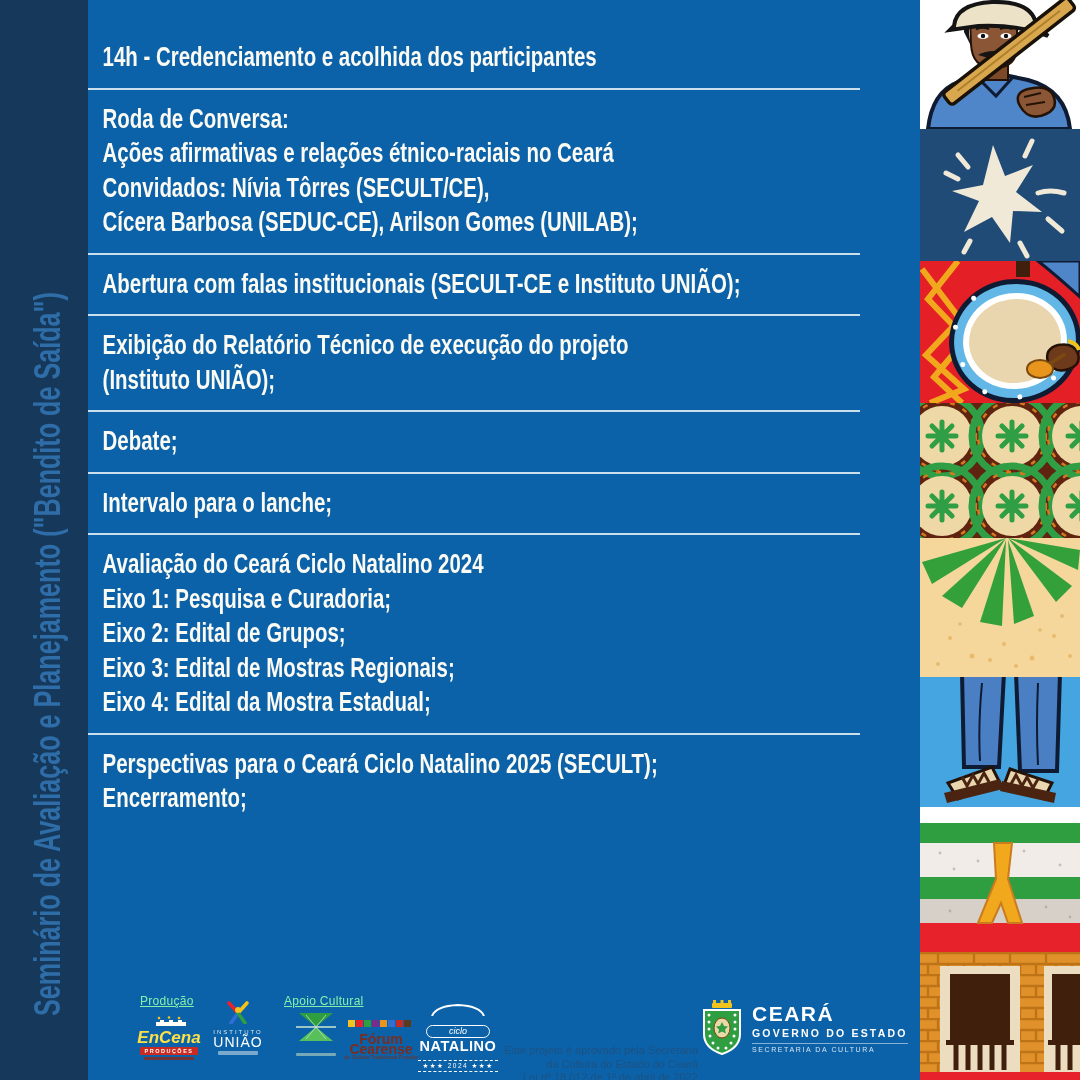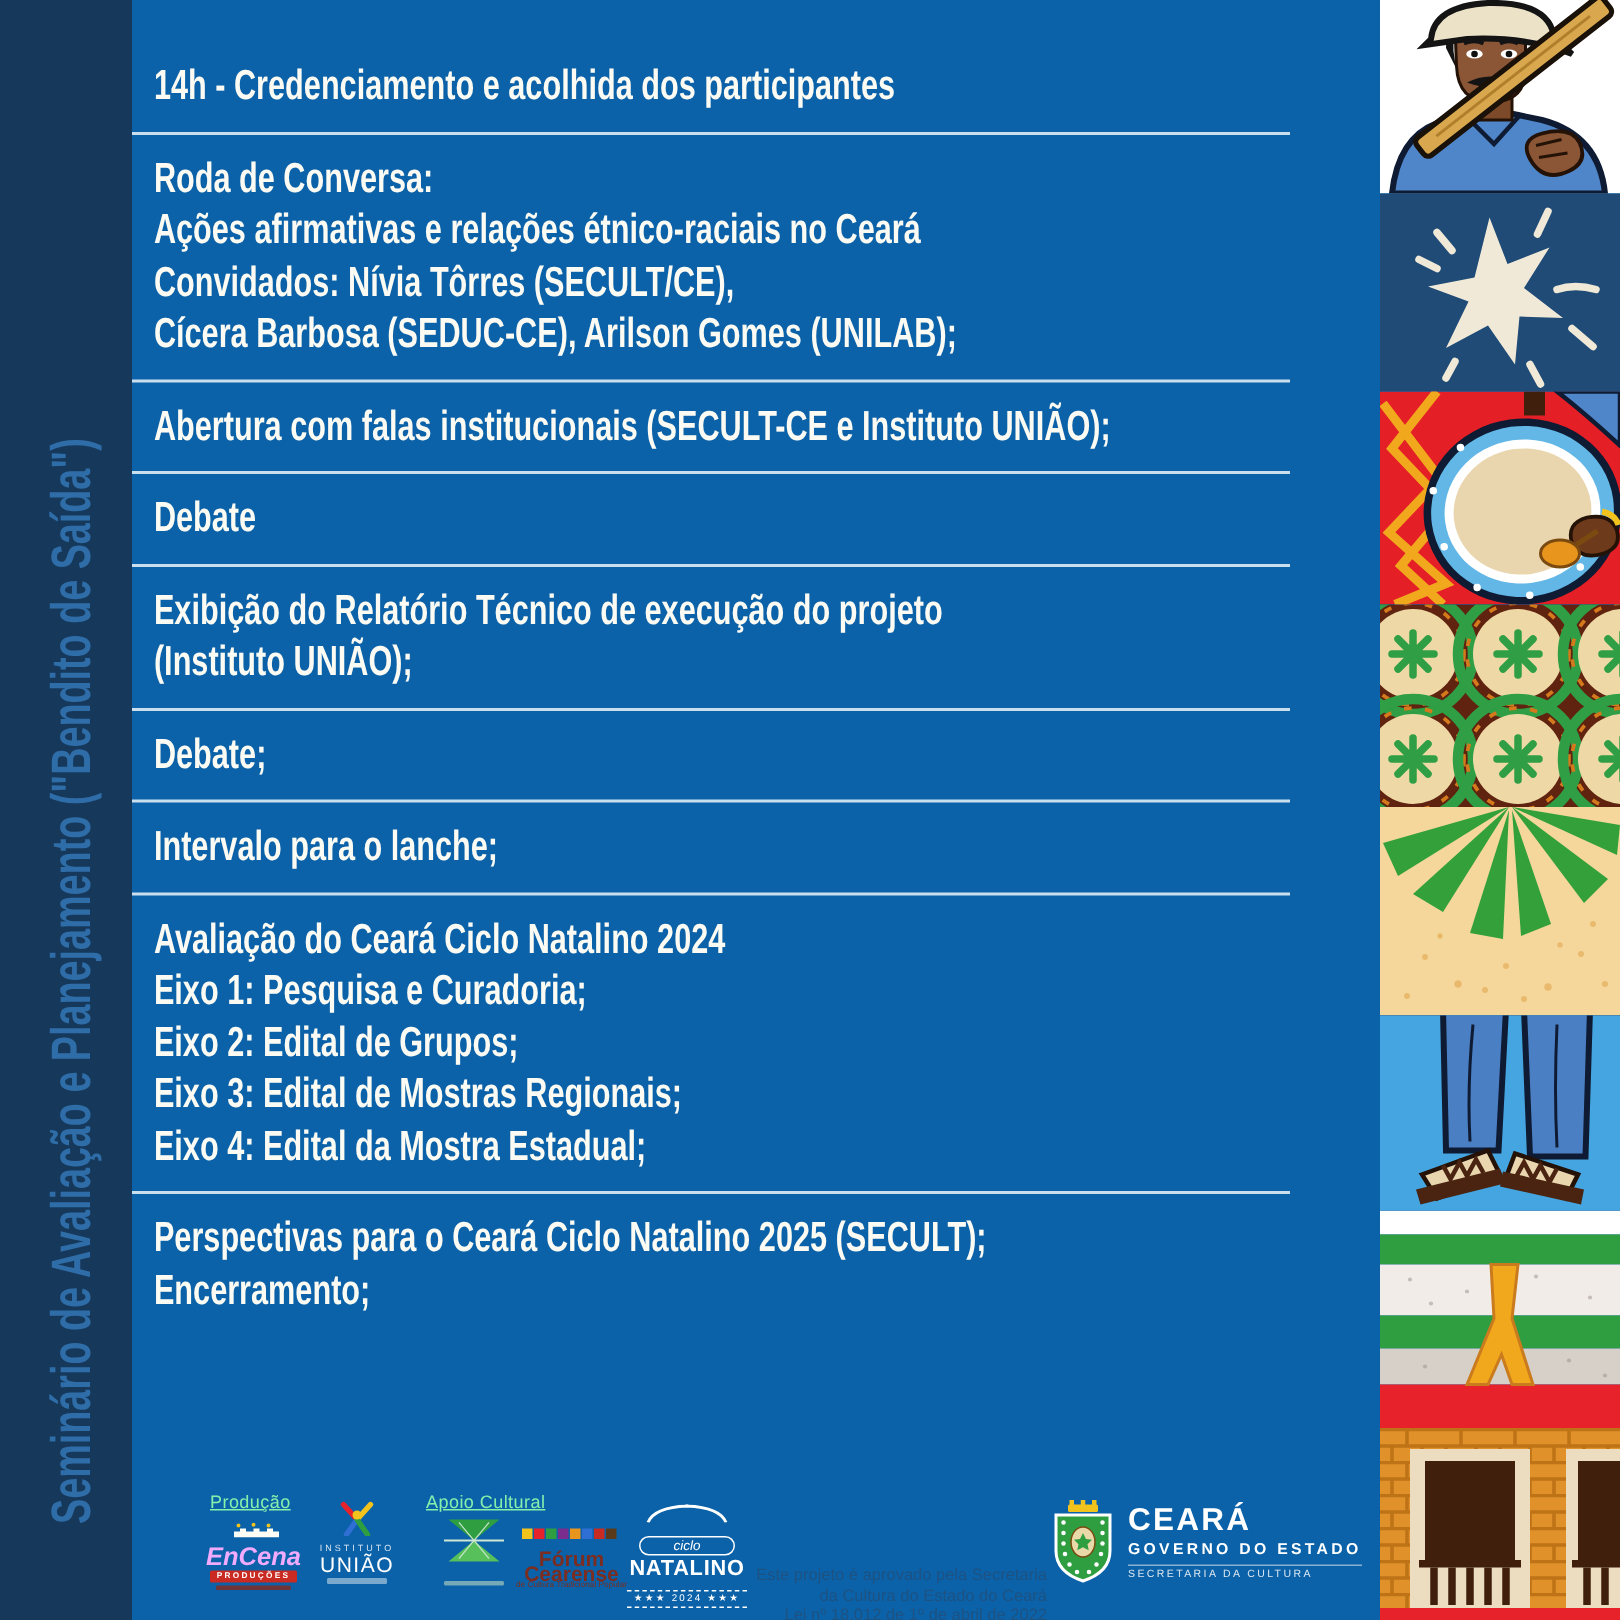--- a/index.html
+++ b/index.html
@@ -21,21 +21,21 @@
   .agenda-line{font-size:28px;line-height:34.5px;font-weight:bold;color:#fbfaf3;
     white-space:nowrap;transform:scaleX(.73);transform-origin:0 50%;padding-left:20px;}
 
   
   .footer{position:absolute;left:0;bottom:0;width:832px;height:92px;}
   .footer-label{position:absolute;font-size:12px;color:#86efac;letter-spacing:.3px;text-decoration:underline;}
   .lbl-producao{left:52px;top:6px;}
   .lbl-apoio{left:196px;top:6px;}
 
   .logo-encena{position:absolute;left:46px;top:24px;width:70px;text-align:center;}
-  .encena-name{font-size:17px;font-weight:bold;font-style:italic;color:#f0abfc;line-height:16px;}
+  .encena-name{font-size:17px;font-weight:bold;font-style:italic;color:#fde047;line-height:16px;}
   .encena-band{margin:1px auto 0;background:#c92a22;color:#fff;font-size:5.5px;font-weight:bold;
     letter-spacing:1.5px;line-height:8px;width:58px;border-radius:1px;}
   .encena-tagbar{margin:2px auto 0;width:50px;height:3px;background:#8a2a1c;opacity:.8;border-radius:1px;}
 
   .logo-uniao{position:absolute;left:124px;top:12px;width:52px;text-align:center;}
   .uniao-top{font-size:6px;letter-spacing:2px;color:#d8e5f0;margin-top:1px;}
   .uniao-name{font-size:14px;font-weight:normal;color:#ffffff;letter-spacing:1px;line-height:14px;}
   .uniao-tagbar{margin:2px auto 0;width:40px;height:4px;background:#b8cfe2;opacity:.65;border-radius:1px;}
 
   .logo-verde{position:absolute;left:206px;top:20px;width:44px;text-align:center;}
@@ -83,23 +83,20 @@
           <div class="agenda-line">14h - Credenciamento e acolhida dos participantes</div>
         </div>
         <div class="agenda-item">
           <div class="agenda-line">Roda de Conversa:</div>
           <div class="agenda-line">Ações afirmativas e relações étnico-raciais no Ceará</div>
           <div class="agenda-line">Convidados: Nívia Tôrres (SECULT/CE),</div>
           <div class="agenda-line">Cícera Barbosa (SEDUC-CE), Arilson Gomes (UNILAB);</div>
         </div>
         <div class="agenda-item">
           <div class="agenda-line">Abertura com falas institucionais (SECULT-CE e Instituto UNIÃO);</div>
-        </div>
-        <div class="agenda-item">
-          <div class="agenda-line">Debate</div>
         </div>
         <div class="agenda-item">
           <div class="agenda-line">Exibição do Relatório Técnico de execução do projeto</div>
           <div class="agenda-line">(Instituto UNIÃO);</div>
         </div>
         <div class="agenda-item">
           <div class="agenda-line">Debate;</div>
         </div>
         <div class="agenda-item">
           <div class="agenda-line">Intervalo para o lanche;</div>

